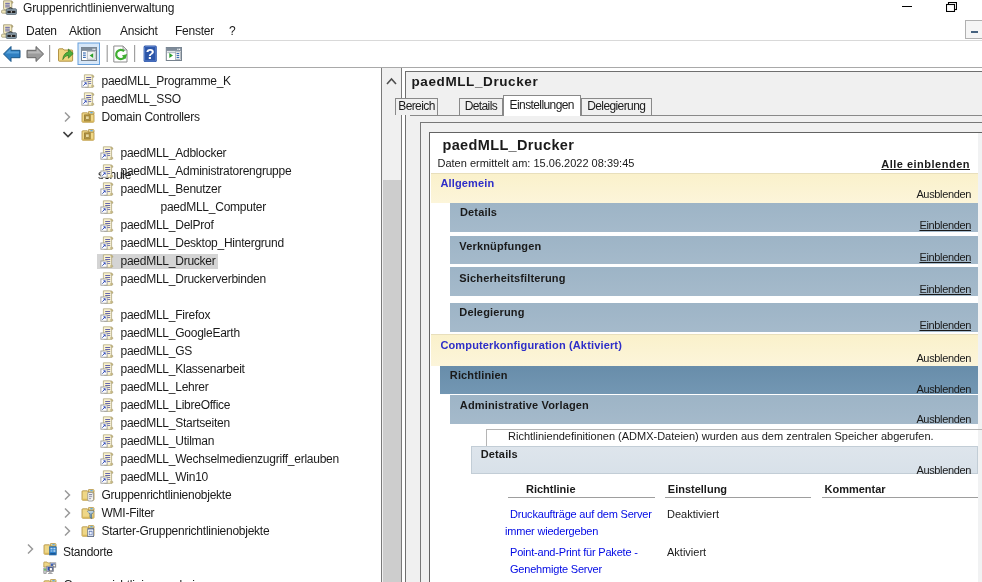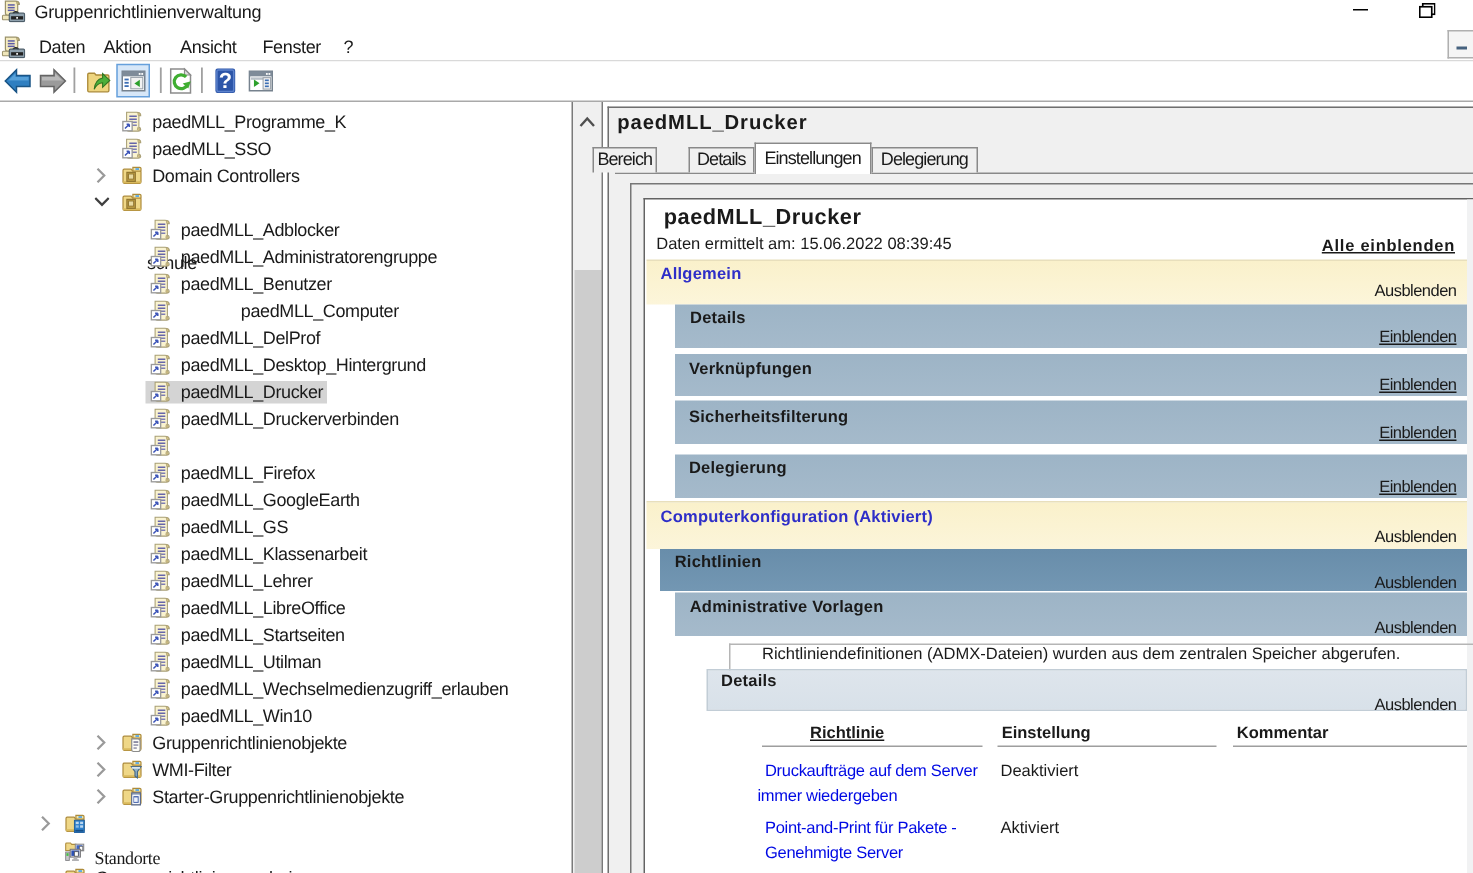--- a/index.html
+++ b/index.html
@@ -304,21 +304,21 @@
   <svg class="ab" style="left:81px;top:456px" width="14" height="14">
       <use href="#folstarter"></use>
     </svg>
     <div class="ab t12" style="left:101.5px;top:455px;">Starter-Gruppenrichtlinienobjekte</div>
   <svg class="ab" style="left:27px;top:476px" width="7" height="10">
       <use href="#chev-c"></use>
     </svg>
   <svg class="ab" style="left:43px;top:474px" width="14" height="14">
       <use href="#folsite"></use>
     </svg>
-    <div class="ab t12" style="left:63px;top:496px;font-family:Liberation Serif, serif;">Standorte</div>
+    <div class="ab t12" style="left:63px;top:476px;">Standorte</div>
   <svg class="ab" style="left:43px;top:492px" width="14" height="14">
       <use href="#modell"></use>
     </svg>
   <svg class="ab" style="left:43px;top:510px" width="14" height="14">
       <use href="#folgpo"></use>
     </svg>
     <div class="ab t12" style="left:63.5px;top:509px;">Gruppenrichtlinienergebnisse</div>
 </div>
 
 <div class="ab" style="left:380.5px;top:68px;width:1.2px;height:514px;background:#7a7a7a;"></div>
@@ -381,21 +381,21 @@
 <div class="blink" style="left:450.3px;top:412.5px;width:527.7px;box-sizing:border-box;">Ausblenden</div>
 
 <div class="ab" style="left:486px;top:428.7px;width:496px;height:1px;background:#b5b5b5;"></div>
 <div class="ab" style="left:486px;top:428.7px;width:1px;height:18px;background:#b5b5b5;"></div>
 <div class="ab t11" style="left:508px;top:430.3px;">Richtliniendefinitionen (ADMX-Dateien) wurden aus dem zentralen Speicher abgerufen.</div>
 
 <div class="band" style="left:471px;top:446.2px;width:507px;height:27.8px;background:linear-gradient(#dee5ec,#d8e1e9);border:1px solid #c2cdd6;box-sizing:border-box;"></div>
 <div class="btitle" style="left:480.7px;top:448.2px;">Details</div>
 <div class="blink" style="left:471px;top:463.7px;width:507px;box-sizing:border-box;">Ausblenden</div>
 
-<div class="ab t11 b" style="left:540px;top:482.6px;text-decoration:underline;">Richtlinie</div>
+<div class="ab t11 b" style="left:526px;top:482.6px;">Richtlinie</div>
 <div class="ab t11 b" style="left:667.8px;top:482.6px;">Einstellung</div>
 <div class="ab t11 b" style="left:824.5px;top:482.6px;">Kommentar</div>
 <div class="ab" style="left:507.5px;top:496.8px;width:147.5px;height:1px;background:#9e9e9e;"></div>
 <div class="ab" style="left:665.4px;top:496.8px;width:145.2px;height:1px;background:#9e9e9e;"></div>
 <div class="ab" style="left:822.2px;top:496.8px;width:156.2px;height:1px;background:#9e9e9e;"></div>
 <div class="ab t11 lnk" style="left:510px;top:507.8px;">Druckaufträge auf dem Server</div>
 <div class="ab t11 lnk" style="left:505px;top:524.7px;">immer wiedergeben</div>
 <div class="ab t11" style="left:667px;top:507.7px;">Deaktiviert</div>
 <div class="ab t11 lnk" style="left:510px;top:545.7px;">Point-and-Print für Pakete -</div>
 <div class="ab t11 lnk" style="left:510px;top:563px;">Genehmigte Server</div>

